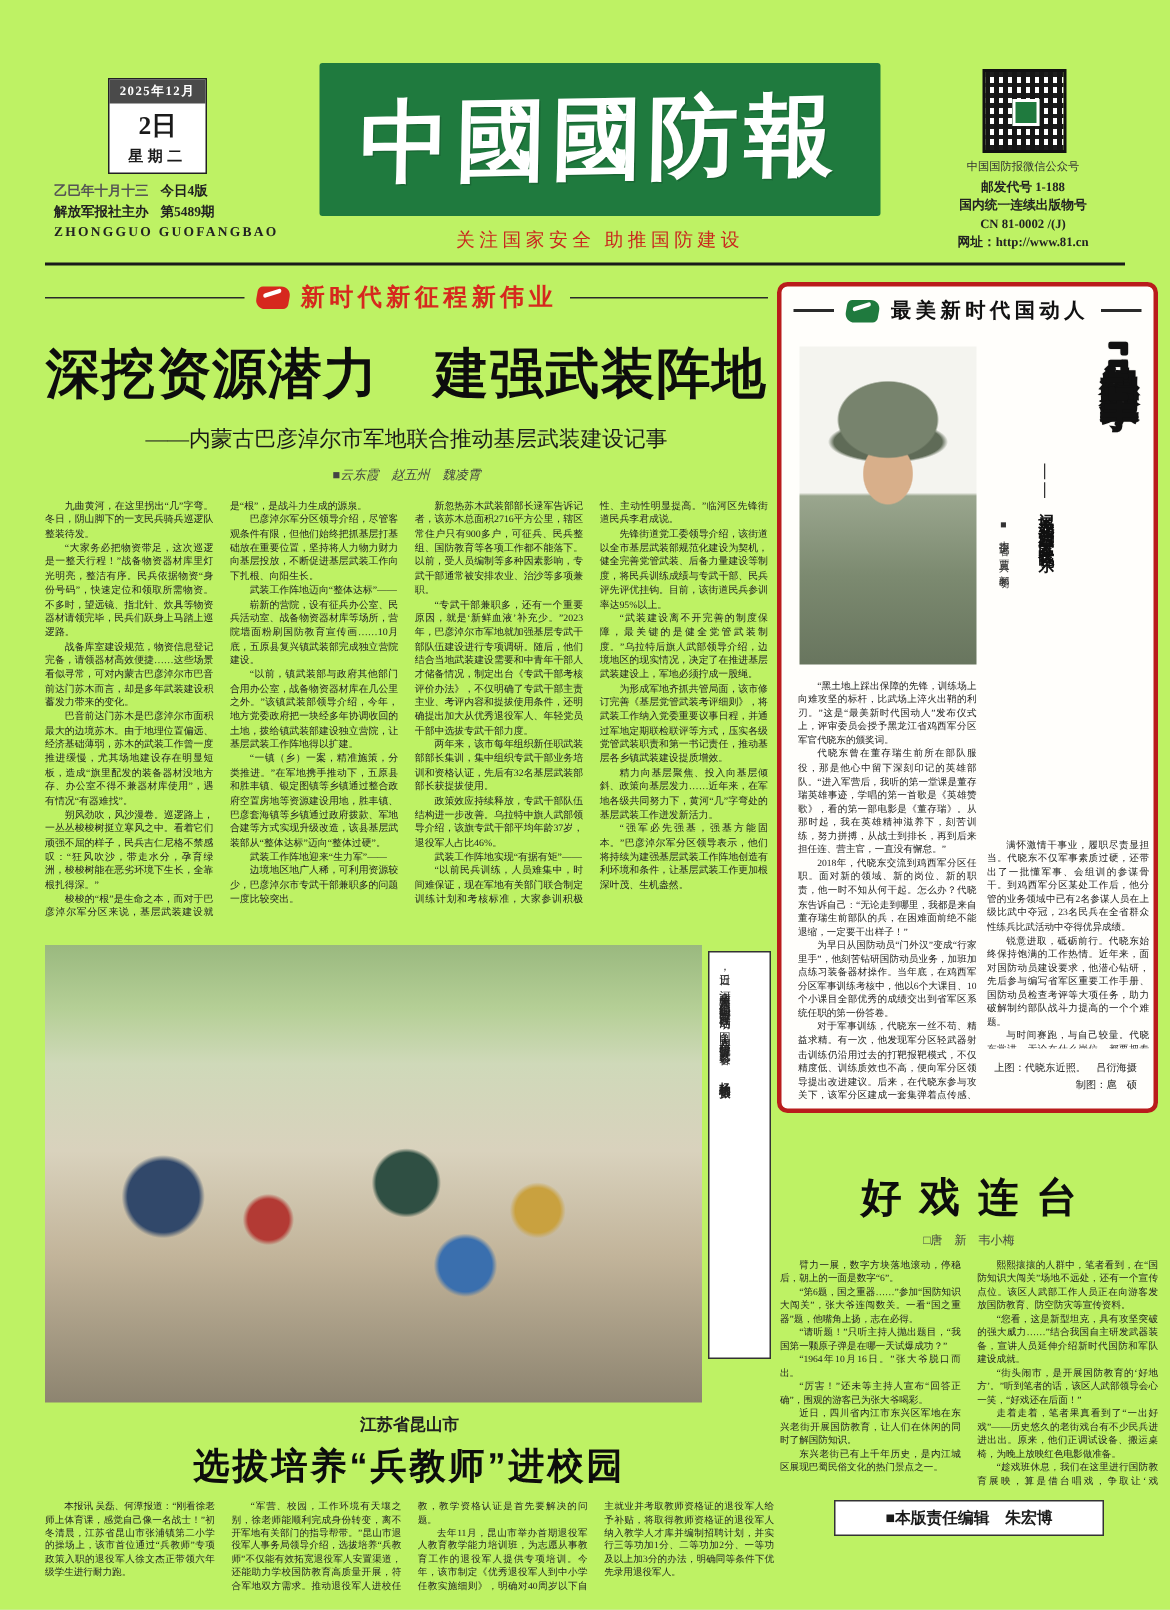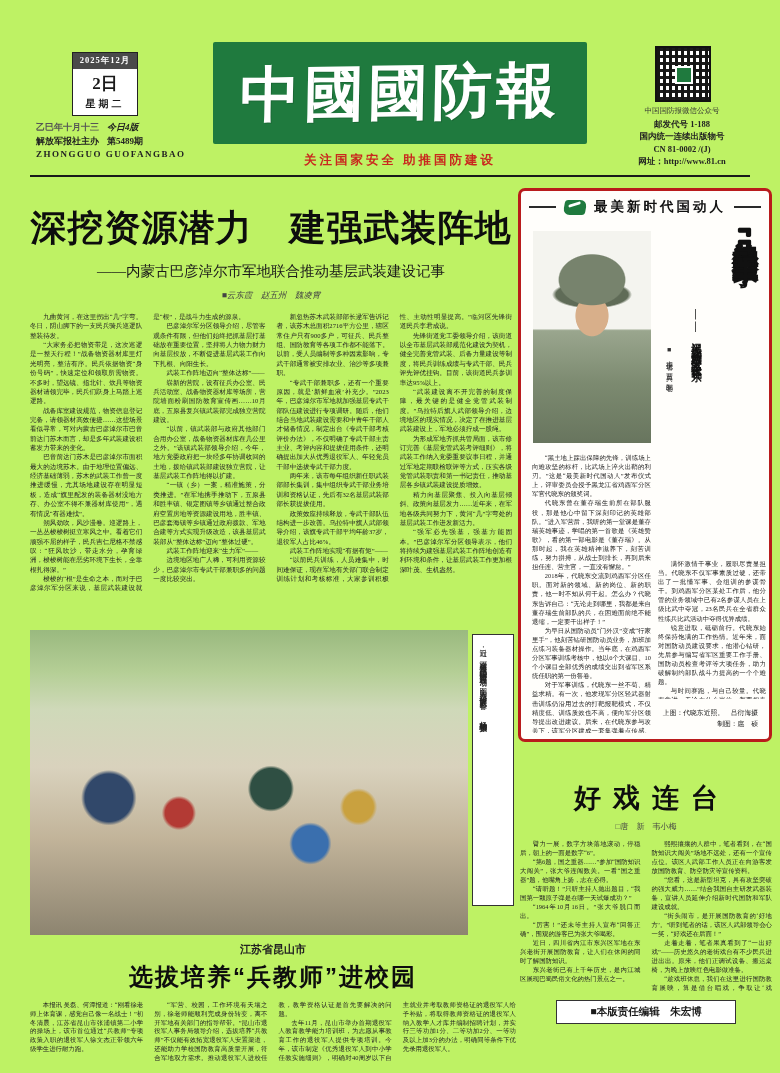--- a/index.html
+++ b/index.html
@@ -6,35 +6,35 @@
   body{background:#e8e8e8;font-family:"Liberation Serif","DejaVu Serif",serif;}
   .page{position:relative;width:780px;height:1073px;margin:0 auto;background:#bef264;overflow:hidden;color:#1a1a1a;}
 
   
   .datebox{position:absolute;left:72px;top:52px;width:64px;height:62px;border:1.5px solid #222;background:#fff;text-align:center;}
   .datebox .db-month{background:#4a4a4a;color:#fff;font-size:8.5px;font-weight:bold;padding:2px 0;letter-spacing:1px;}
   .datebox .db-day{font-size:17px;font-weight:900;margin-top:3px;}
   .datebox .db-week{font-size:10px;font-weight:bold;letter-spacing:3px;margin-top:2px;}
   .pubinfo{position:absolute;left:36px;top:121px;width:170px;font-size:9px;line-height:1.5;}
   .pubinfo .l1{color:#555;font-weight:bold;}
-  .pubinfo .l1 b{color:#222;margin-left:8px;font-style:italic;}
+  .pubinfo .l1 b{color:#222;margin-left:8px;}
   .pubinfo .l2{font-weight:900;color:#222;}
   .pubinfo .l2 b{margin-left:8px;}
   .pubinfo .l3{font-weight:900;letter-spacing:1.5px;font-size:9px;color:#222;}
   .mast-green{position:absolute;left:213px;top:42px;width:374px;height:102px;background:#1f7a3e;border-radius:2px;
     display:flex;align-items:center;justify-content:center;}
   .mast-title{color:#fff;font-size:60px;font-weight:900;letter-spacing:4px;font-family:"DejaVu Serif",serif;
     transform:rotate(-1deg) skewX(-2deg);text-shadow:1px 1px 0 rgba(0,0,0,.15);white-space:nowrap;}
   .qr{position:absolute;left:655px;top:46px;width:52px;height:52px;border:2px solid #111;background:
       repeating-linear-gradient(90deg,#151515 0 3px,transparent 3px 6px),
       repeating-linear-gradient(0deg,#1c1c1c 0 3px,#fff 3px 7px);}
   .qr::after{content:"";position:absolute;left:18px;top:18px;width:14px;height:14px;background:#1f7a3e;border:2px solid #fff;}
   .qr-caption{position:absolute;left:612px;top:106px;width:140px;text-align:center;font-size:7.5px;color:#333;}
   .postal{position:absolute;left:612px;top:118px;width:140px;text-align:center;font-size:8.5px;font-weight:900;line-height:1.45;color:#222;}
-  .slogan{position:absolute;left:213px;top:152px;width:374px;text-align:center;color:#c9281e;font-weight:700;font-size:12.5px;letter-spacing:3px;}
+  .slogan{position:absolute;left:213px;top:152px;width:374px;text-align:center;color:#c9281e;font-weight:400;font-size:12.5px;letter-spacing:3px;}
   .mast-rule{position:absolute;left:30px;top:175px;width:720px;height:2px;background:#1a1a1a;}
 
   
   .banner{display:flex;align-items:center;gap:8px;}
   .banner .bline{flex:1;height:1.5px;background:#2a2a2a;}
   .logo-badge{width:22px;height:15px;border-radius:3px 7px 3px 7px;transform:skewX(-10deg);position:relative;flex:0 0 auto;}
   .logo-badge::after{content:"";position:absolute;left:4px;top:3px;width:12px;height:3px;background:#fff;border-radius:2px;transform:rotate(-18deg);}
   .logo-red{background:#d6281e;}
   .logo-green{background:#1f7a3e;}
   .banner-text-red{color:#d6281e;font-weight:900;font-size:16px;letter-spacing:3px;font-family:"Liberation Sans",sans-serif;}
@@ -123,20 +123,26 @@
     <div>邮发代号 1-188</div>
     <div>国内统一连续出版物号</div>
     <div>CN 81-0002 /(J)</div>
     <div>网址：http://www.81.cn</div>
   </div>
 
   <div class="slogan">关注国家安全  助推国防建设</div>
   <div class="mast-rule"></div>
 
   <div class="main-art">
+    <div class="banner">
+      <div class="bline"></div>
+      <div class="logo-badge logo-red"></div>
+      <div class="banner-text-red">新时代新征程新伟业</div>
+      <div class="bline"></div>
+    </div>
     <div class="main-headline">深挖资源潜力　建强武装阵地</div>
     <div class="main-subhead">——内蒙古巴彦淖尔市军地联合推动基层武装建设记事</div>
     <div class="main-byline">■云东霞　赵五州　魏凌霄</div>
     <div class="body-cols cols4 main-body">
         <p class="para">九曲黄河，在这里拐出“几”字弯。冬日，阴山脚下的一支民兵骑兵巡逻队整装待发。</p>
         <p class="para">“大家务必把物资带足，这次巡逻是一整天行程！”战备物资器材库里灯光明亮，整洁有序。民兵依据物资“身份号码”，快速定位和领取所需物资。不多时，望远镜、指北针、炊具等物资器材请领完毕，民兵们跃身上马踏上巡逻路。</p>
         <p class="para">战备库室建设规范，物资信息登记完备，请领器材高效便捷……这些场景看似寻常，可对内蒙古巴彦淖尔市巴音前达门苏木而言，却是多年武装建设积蓄发力带来的变化。</p>
         <p class="para">巴音前达门苏木是巴彦淖尔市面积最大的边境苏木。由于地理位置偏远、经济基础薄弱，苏木的武装工作曾一度推进缓慢，尤其场地建设存在明显短板，造成“旗里配发的装备器材没地方存、办公室不得不兼器材库使用”，遇有情况“有器难找”。</p>
         <p class="para">朔风劲吹，风沙漫卷。巡逻路上，一丛丛梭梭树挺立寒风之中。看着它们顽强不屈的样子，民兵吉仁尼格不禁感叹：“狂风吹沙，带走水分，孕育绿洲，梭梭树能在恶劣环境下生长，全靠根扎得深。”</p>
         <p class="para">梭梭的“根”是生命之本，而对于巴彦淖尔军分区来说，基层武装建设就是“根”，是战斗力生成的源泉。</p>

